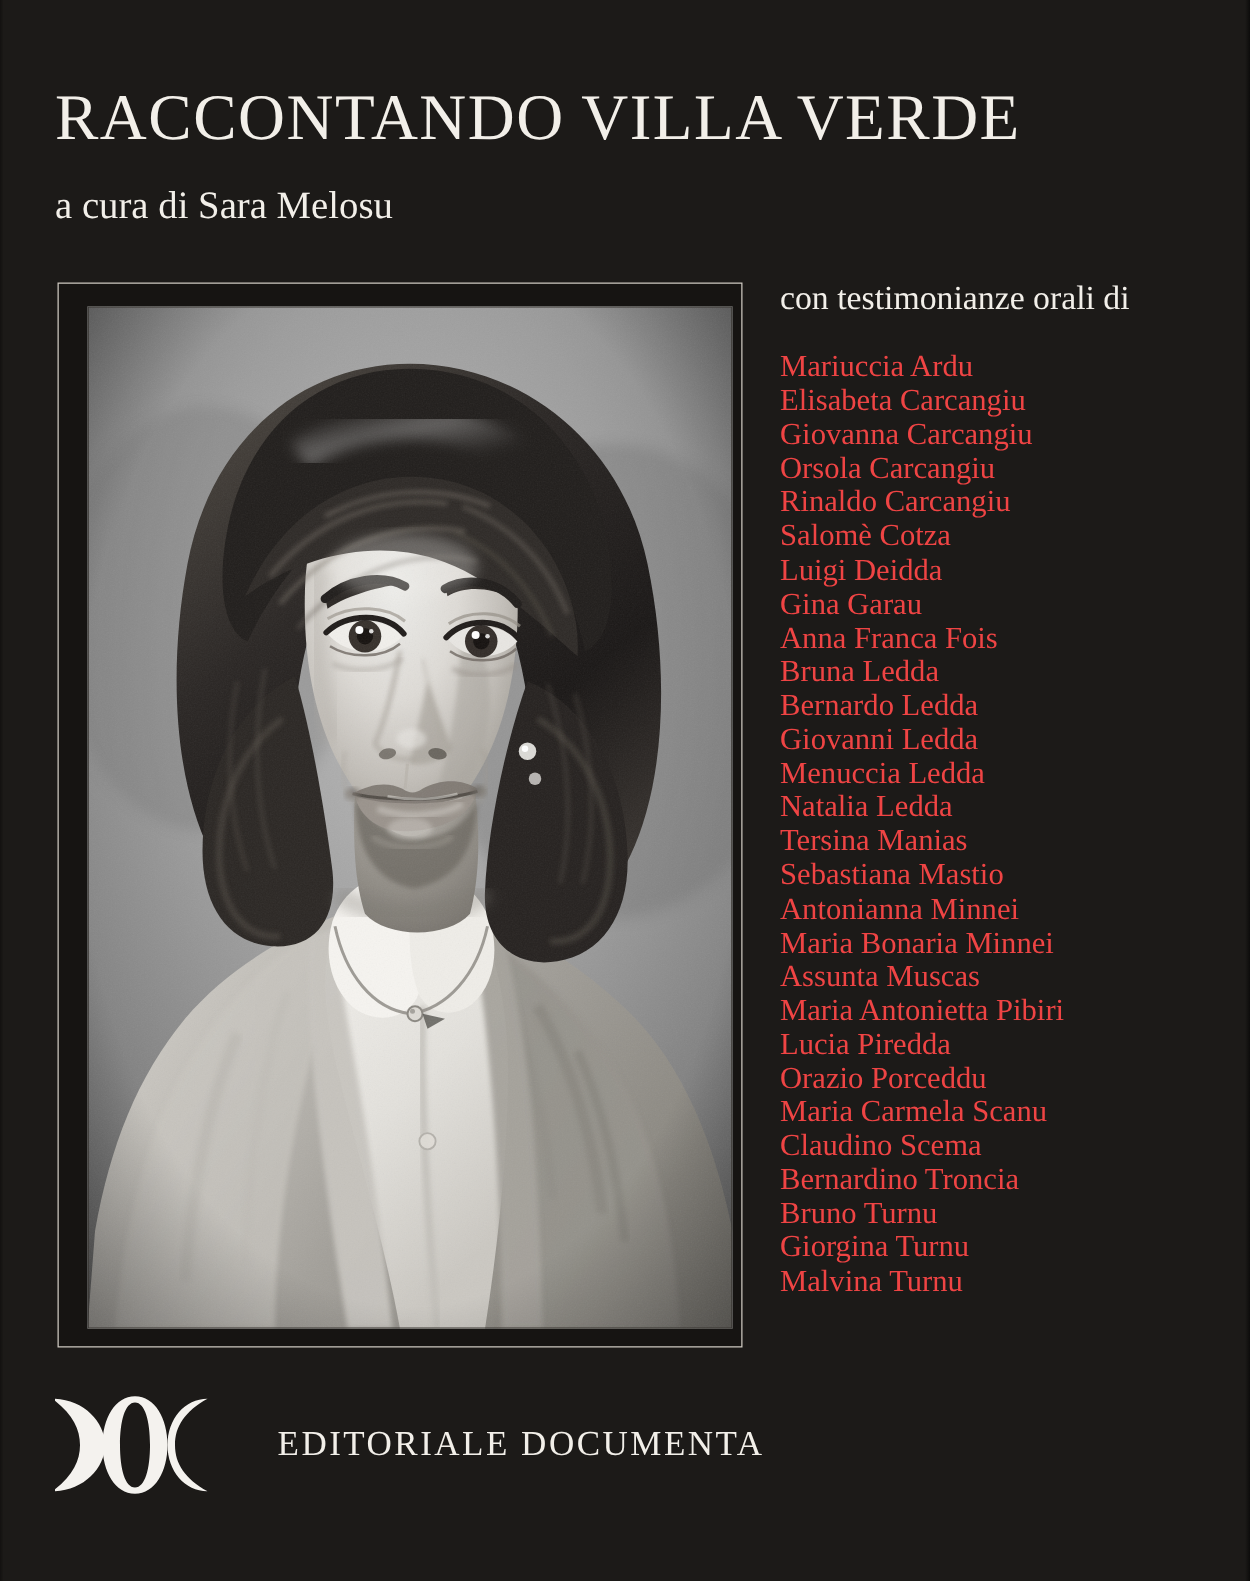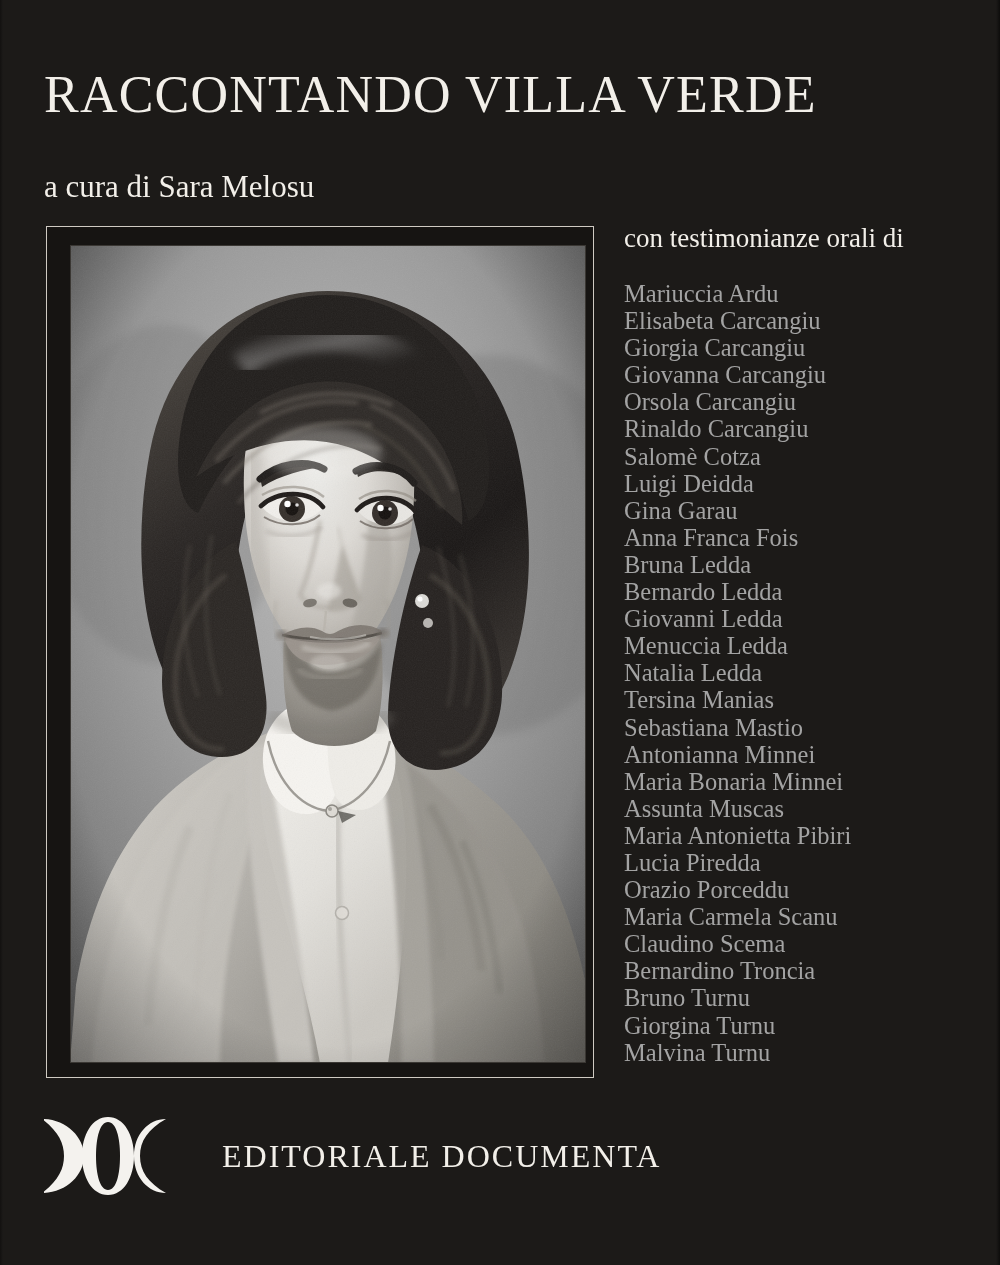--- a/index.html
+++ b/index.html
@@ -47,21 +47,20 @@
   }
   .byline {
     position: absolute;
     left: 44px;
     top: 147px;
     color: #f2efe9;
     font-size: 31px;
     line-height: 1.1;
     font-weight: 400;
     white-space: nowrap;
-    margin-top: 23px;
   }
 
   
   .photo-frame {
     position: absolute;
     left: 46px;
     top: 226px;
     width: 548px;
     height: 852px;
     border: 1px solid #cfcac2;
@@ -89,40 +88,40 @@
     white-space: nowrap;
   }
   .contrib-list {
     position: absolute;
     left: 624px;
     top: 280px;
     width: 370px;
     list-style: none;
     margin: 0;
     padding: 0;
-    color: #a3a3a3;
+    color: #ef4444;
     font-size: 24.5px;
     line-height: 27.1px;
   }
   .contrib-list li { white-space: nowrap; }
 
   
   .publisher {
     position: absolute;
     left: 44px;
     top: 1113px;
     height: 86px;
     display: flex;
     align-items: center;
   }
   .logo-mark { display: block; }
   .publisher-name {
     margin-left: 50px;
     color: #f2efe9;
-    font-size: 32px;
+    font-size: 28px;
     letter-spacing: 2.0px;
     white-space: nowrap;
   }
 </style>
 </head>
 <body>
 
 <div class="cover">
 
   <div class="edge-left"></div>
@@ -412,21 +411,20 @@
           <rect x="0.5" y="0.5" width="515" height="817" fill="none" stroke="#3a3733" stroke-width="1"></rect>
         </g>
       </svg>
     </div>
   </div>
 
   <div class="contrib-head">con testimonianze orali di</div>
   <ul class="contrib-list">
     <li>Mariuccia Ardu</li>
     <li>Elisabeta Carcangiu</li>
-    <li>Giorgia Carcangiu</li>
     <li>Giovanna Carcangiu</li>
     <li>Orsola Carcangiu</li>
     <li>Rinaldo Carcangiu</li>
     <li>Salomè Cotza</li>
     <li>Luigi Deidda</li>
     <li>Gina Garau</li>
     <li>Anna Franca Fois</li>
     <li>Bruna Ledda</li>
     <li>Bernardo Ledda</li>
     <li>Giovanni Ledda</li>

